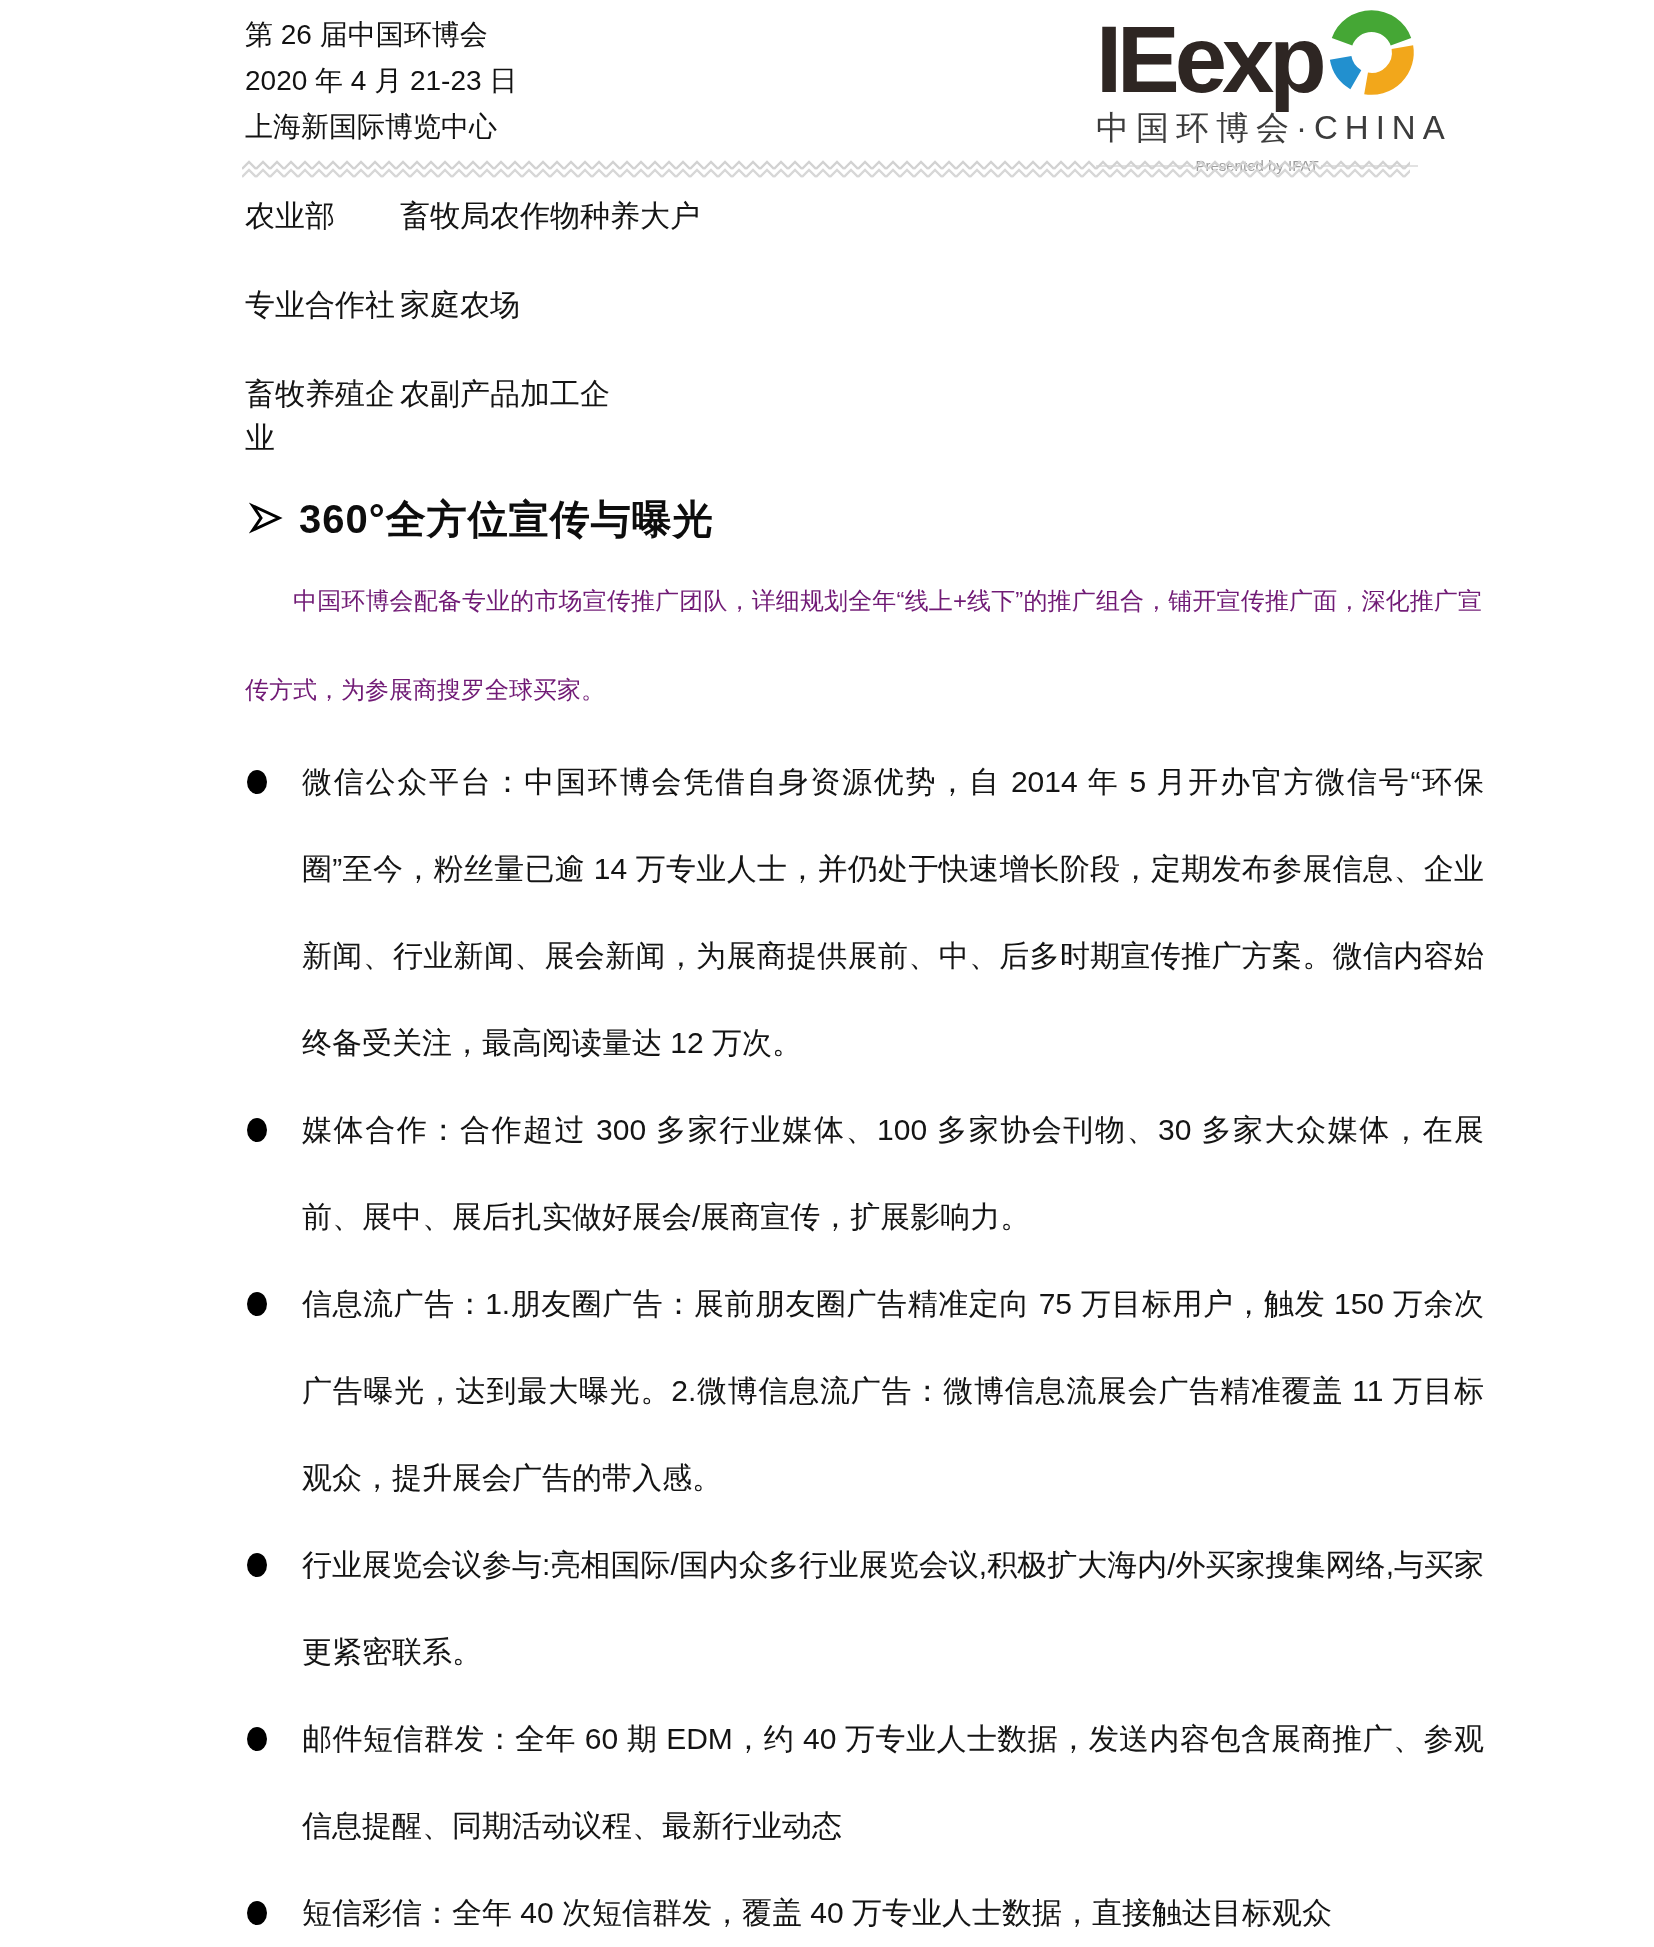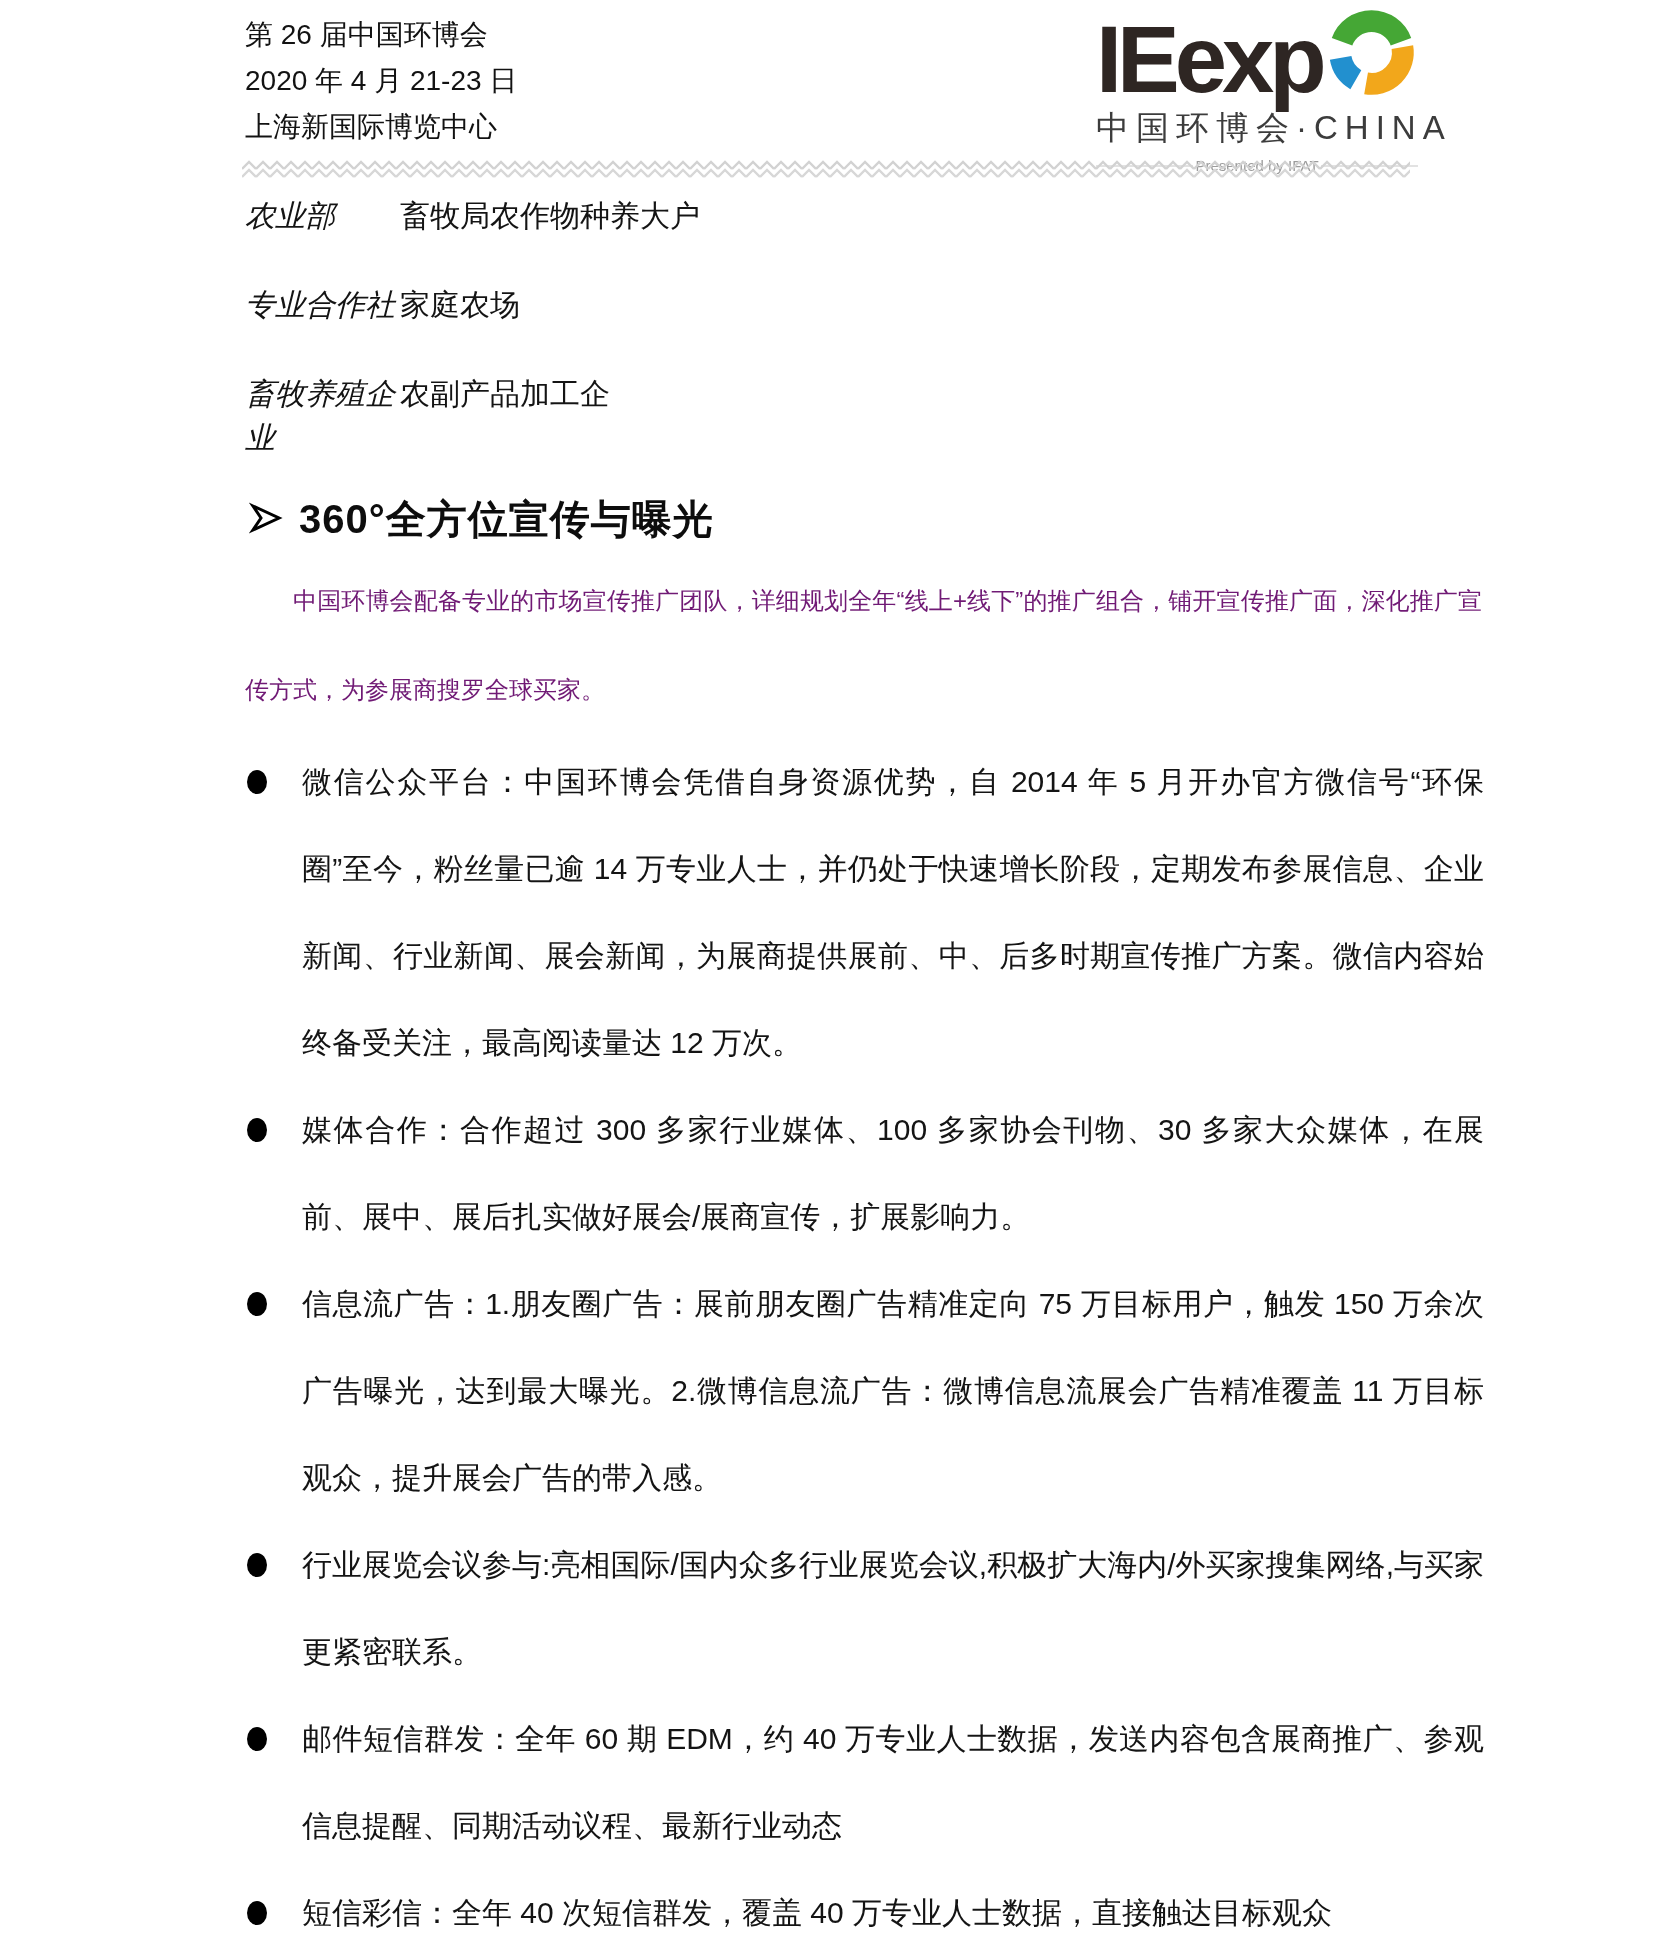--- a/index.html
+++ b/index.html
@@ -79,21 +79,21 @@
   
   .info-table {
     position: absolute;
     left: 245px;
     top: 194px;
     width: 1100px;
     font-size: 30px;
     color: #141414;
   }
   .info-row { display: flex; line-height: 44px; margin-bottom: 45px; }
-  .info-label { width: 155px; flex: 0 0 155px; font-style: italic; }
+  .info-label { width: 155px; flex: 0 0 155px; }
   .info-value { flex: 1; }
 
   
   .section-heading {
     position: absolute;
     left: 247px;
     top: 492px;
     display: flex;
     align-items: center;
     gap: 14px;

